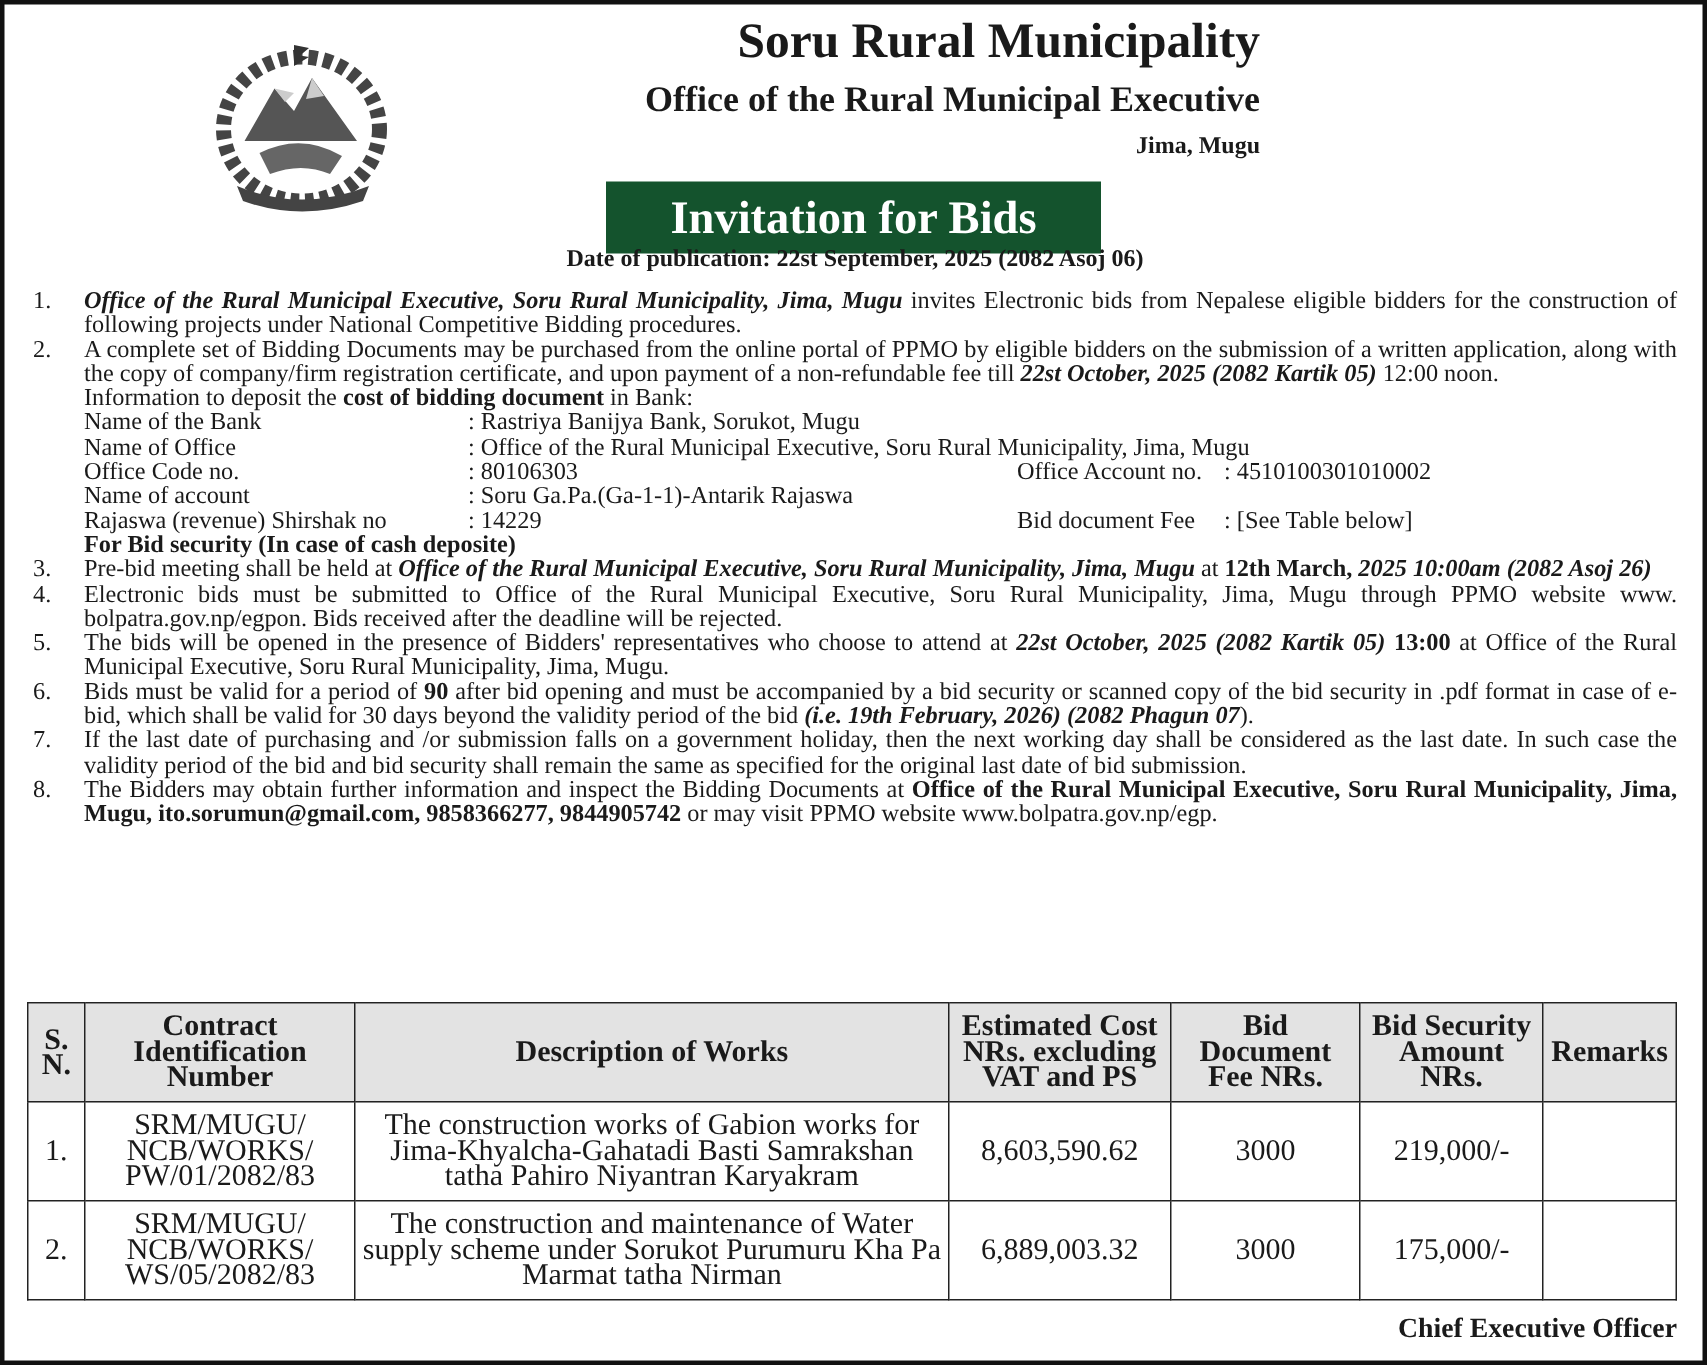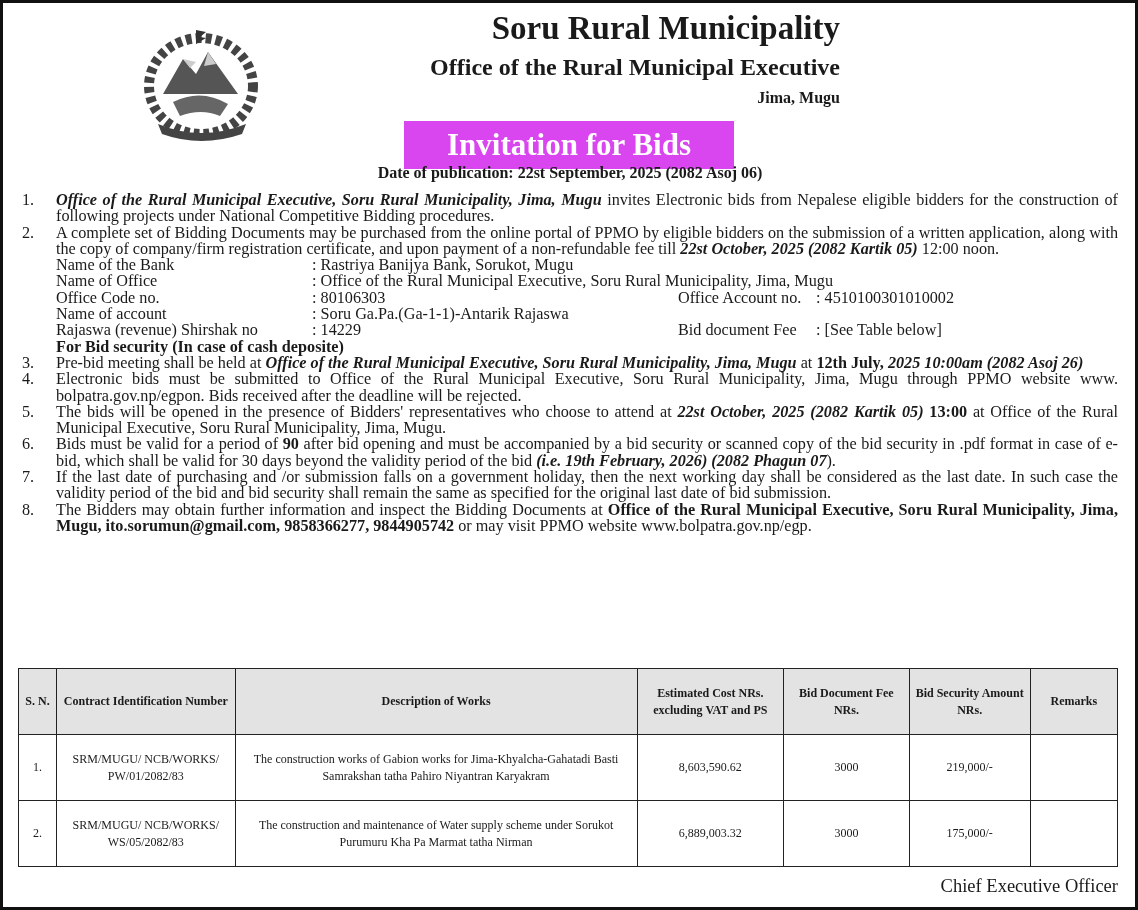--- a/index.html
+++ b/index.html
@@ -3,34 +3,34 @@
 <meta charset="utf-8">
 <style>
   html, body { margin:0; padding:0; background:#fff; }
   body { width:1138px; height:910px; overflow:hidden; font-family:"Liberation Serif", "DejaVu Serif", serif; color:#1a1a1a; }
   .frame { position:absolute; left:0; top:0; width:1132px; height:904px; border:3px solid #111; }
   .emblem { position:absolute; left:128px; top:24px; width:146px; height:120px; }
   .hdr { position:absolute; left:300px; width:540px; text-align:right; font-weight:bold; }
   .h1 { top:10px; font-size:33px; }
   .h2 { top:54px; font-size:24px; }
   .h3 { top:89px; font-size:16px; }
-  .banner { position:absolute; left:404px; top:121px; width:330px; height:48px; background:#d946ef; color:#fff; font-weight:bold; font-size:31px; text-align:center; line-height:48px; }
+  .banner { position:absolute; left:404px; top:121px; width:330px; height:48px; background:#14532d; color:#fff; font-weight:bold; font-size:31px; text-align:center; line-height:48px; }
   .pubdate { position:absolute; top:164px; left:300px; width:540px; text-align:center; font-weight:bold; font-size:16px; }
   .body { position:absolute; left:22px; top:192px; width:1096px; font-size:16.2px; line-height:16.3px; }
   .item { position:relative; padding-left:34px; text-align:justify; }
   .num { position:absolute; left:0; top:0; }
   .bank { padding-left:34px; }
   .row { display:flex; }
   .k { width:256px; }
   .v { }
-  table { position:absolute; left:18px; top:668px; width:1100px; border-collapse:collapse; font-size:12px; line-height:17px; }
+  table { position:absolute; left:18px; top:668px; width:1100px; border-collapse:collapse; font-size:20px; line-height:17px; }
   th, td { border:1.5px solid #222; text-align:center; vertical-align:middle; padding:2px 4px; }
   th { background:#e3e3e3; font-weight:bold; height:61px; }
   td { height:61px; }
-  .signature { position:absolute; right:20px; top:876px; font-weight:normal; font-size:18.5px; }
+  .signature { position:absolute; right:20px; top:876px; font-weight:bold; font-size:18.5px; }
 </style>
 </head>
 <body>
 
 <div class="frame"></div>
 
 <svg class="emblem" viewBox="0 0 146 120">
   <ellipse cx="73" cy="62" rx="52" ry="48" fill="none" stroke="#444" stroke-width="10" stroke-dasharray="6 4"></ellipse>
   <path d="M35 70 L55 35 L68 50 L80 28 L110 70 Z" fill="#555"></path>
   <path d="M55 35 L62 44 L68 38 Z M80 28 L88 40 L76 42 Z" fill="#ccc"></path>
@@ -44,20 +44,21 @@
 <div class="hdr h3">Jima, Mugu</div>
 <div class="banner">Invitation for Bids</div>
 <div class="pubdate">Date of publication: 22st September, 2025 (2082 Asoj 06)</div>
 
 <div class="body">
   <div id="items-top">
       <div class="item"><span class="num">1.</span><b style="font-style: italic;">Office of the Rural Municipal Executive, Soru Rural Municipality, Jima, Mugu</b><span> invites Electronic bids from Nepalese eligible bidders for the construction of following projects under National Competitive Bidding procedures.</span></div>
       <div class="item"><span class="num">2.</span><span>A complete set of Bidding Documents may be purchased from the online portal of PPMO by eligible bidders on the submission of a written application, along with the copy of company/firm registration certificate, and upon payment of a non-refundable fee till </span><b style="font-style: italic;">22st October, 2025 (2082 Kartik 05)</b><span> 12:00 noon.</span></div>
     </div>
   <div class="bank">
+    <div><span>Information to deposit the </span><b>cost of bidding document</b><span> in Bank:</span></div>
     <div id="bank-rows">
         <div class="row">
           <span class="k">Name of the Bank</span>
           <span class="v">: Rastriya Banijya Bank, Sorukot, Mugu</span>
         </div>
         <div class="row">
           <span class="k">Name of Office</span>
           <span class="v">: Office of the Rural Municipal Executive, Soru Rural Municipality, Jima, Mugu</span>
         </div>
         <div class="row">
@@ -71,21 +72,21 @@
         </div>
         <div class="row">
           <span class="k">Rajaswa (revenue) Shirshak no</span>
           <span class="v">: 14229</span>
           <span style="margin-left: auto; width: 440px;"><span style="display: inline-block; width: 138px;">Bid document Fee</span><span>: [See Table below]</span></span>
         </div>
       </div>
     <div><b>For Bid security (In case of cash deposite)</b></div>
   </div>
   <div id="items-after">
-      <div class="item"><span class="num">3.</span><span>Pre-bid meeting shall be held at </span><b style="font-style: italic;">Office of the Rural Municipal Executive, Soru Rural Municipality, Jima, Mugu</b><span> at </span><b>12th July, </b><b style="font-style: italic;">2025 10:00am (2082 Asoj 26)</b></div>
+      <div class="item"><span class="num">3.</span><span>Pre-bid meeting shall be held at </span><b style="font-style: italic;">Office of the Rural Municipal Executive, Soru Rural Municipality, Jima, Mugu</b><span> at </span><b>12th March, </b><b style="font-style: italic;">2025 10:00am (2082 Asoj 26)</b></div>
       <div class="item"><span class="num">4.</span><span>Electronic bids must be submitted to Office of the Rural Municipal Executive, Soru Rural Municipality, Jima, Mugu through PPMO website www. bolpatra.gov.np/egpon. Bids received after the deadline will be rejected.</span></div>
       <div class="item"><span class="num">5.</span><span>The bids will be opened in the presence of Bidders' representatives who choose to attend at </span><b style="font-style: italic;">22st October, 2025 (2082 Kartik 05)</b><b> 13:00</b><span> at Office of the Rural Municipal Executive, Soru Rural Municipality, Jima, Mugu.</span></div>
       <div class="item"><span class="num">6.</span><span>Bids must be valid for a period of </span><b>90</b><span> after bid opening and must be accompanied by a bid security or scanned copy of the bid security in .pdf format in case of e-bid, which shall be valid for 30 days beyond the validity period of the bid </span><b style="font-style: italic;">(i.e. 19th February, 2026) (2082 Phagun 07</b><span>).</span></div>
       <div class="item"><span class="num">7.</span><span>If the last date of purchasing and /or submission falls on a government holiday, then the next working day shall be considered as the last date. In such case the validity period of the bid and bid security shall remain the same as specified for the original last date of bid submission.</span></div>
       <div class="item"><span class="num">8.</span><span>The Bidders may obtain further information and inspect the Bidding Documents at </span><b>Office of the Rural Municipal Executive, Soru Rural Municipality, Jima, Mugu, ito.sorumun@gmail.com, 9858366277, 9844905742</b><span> or may visit PPMO website www.bolpatra.gov.np/egp.</span></div>
     </div>
 </div>
 
 <table>
   <thead>

